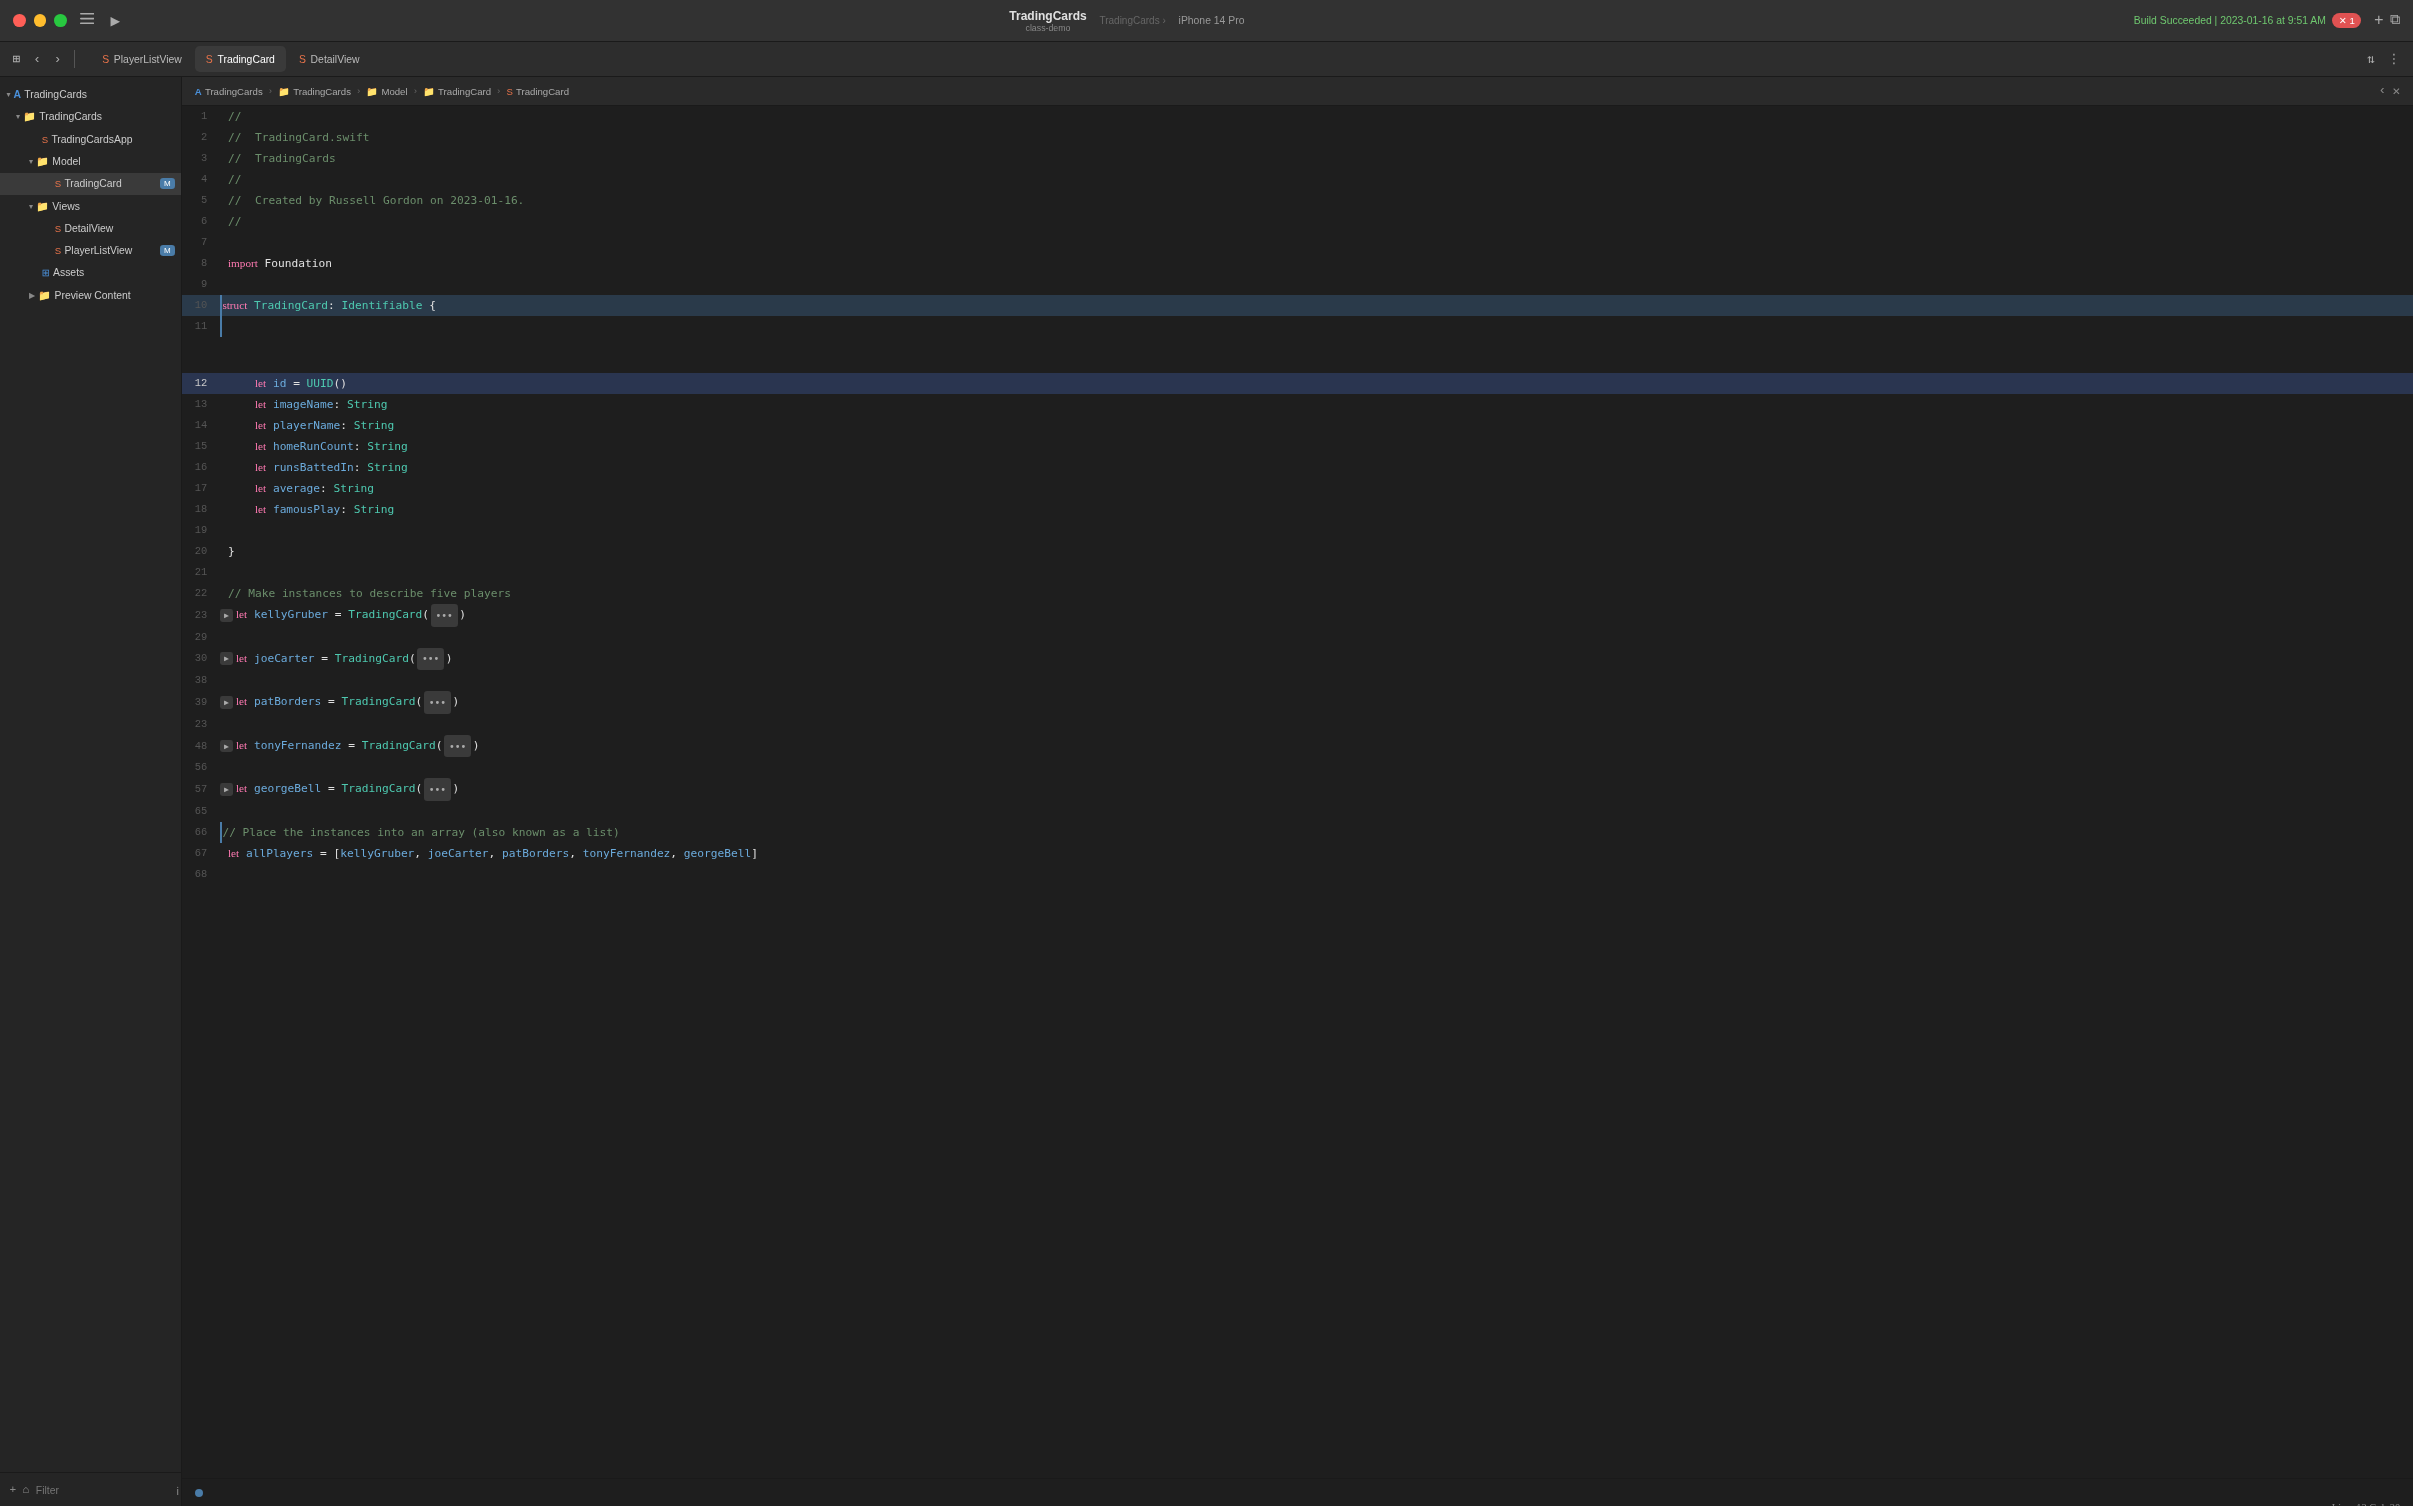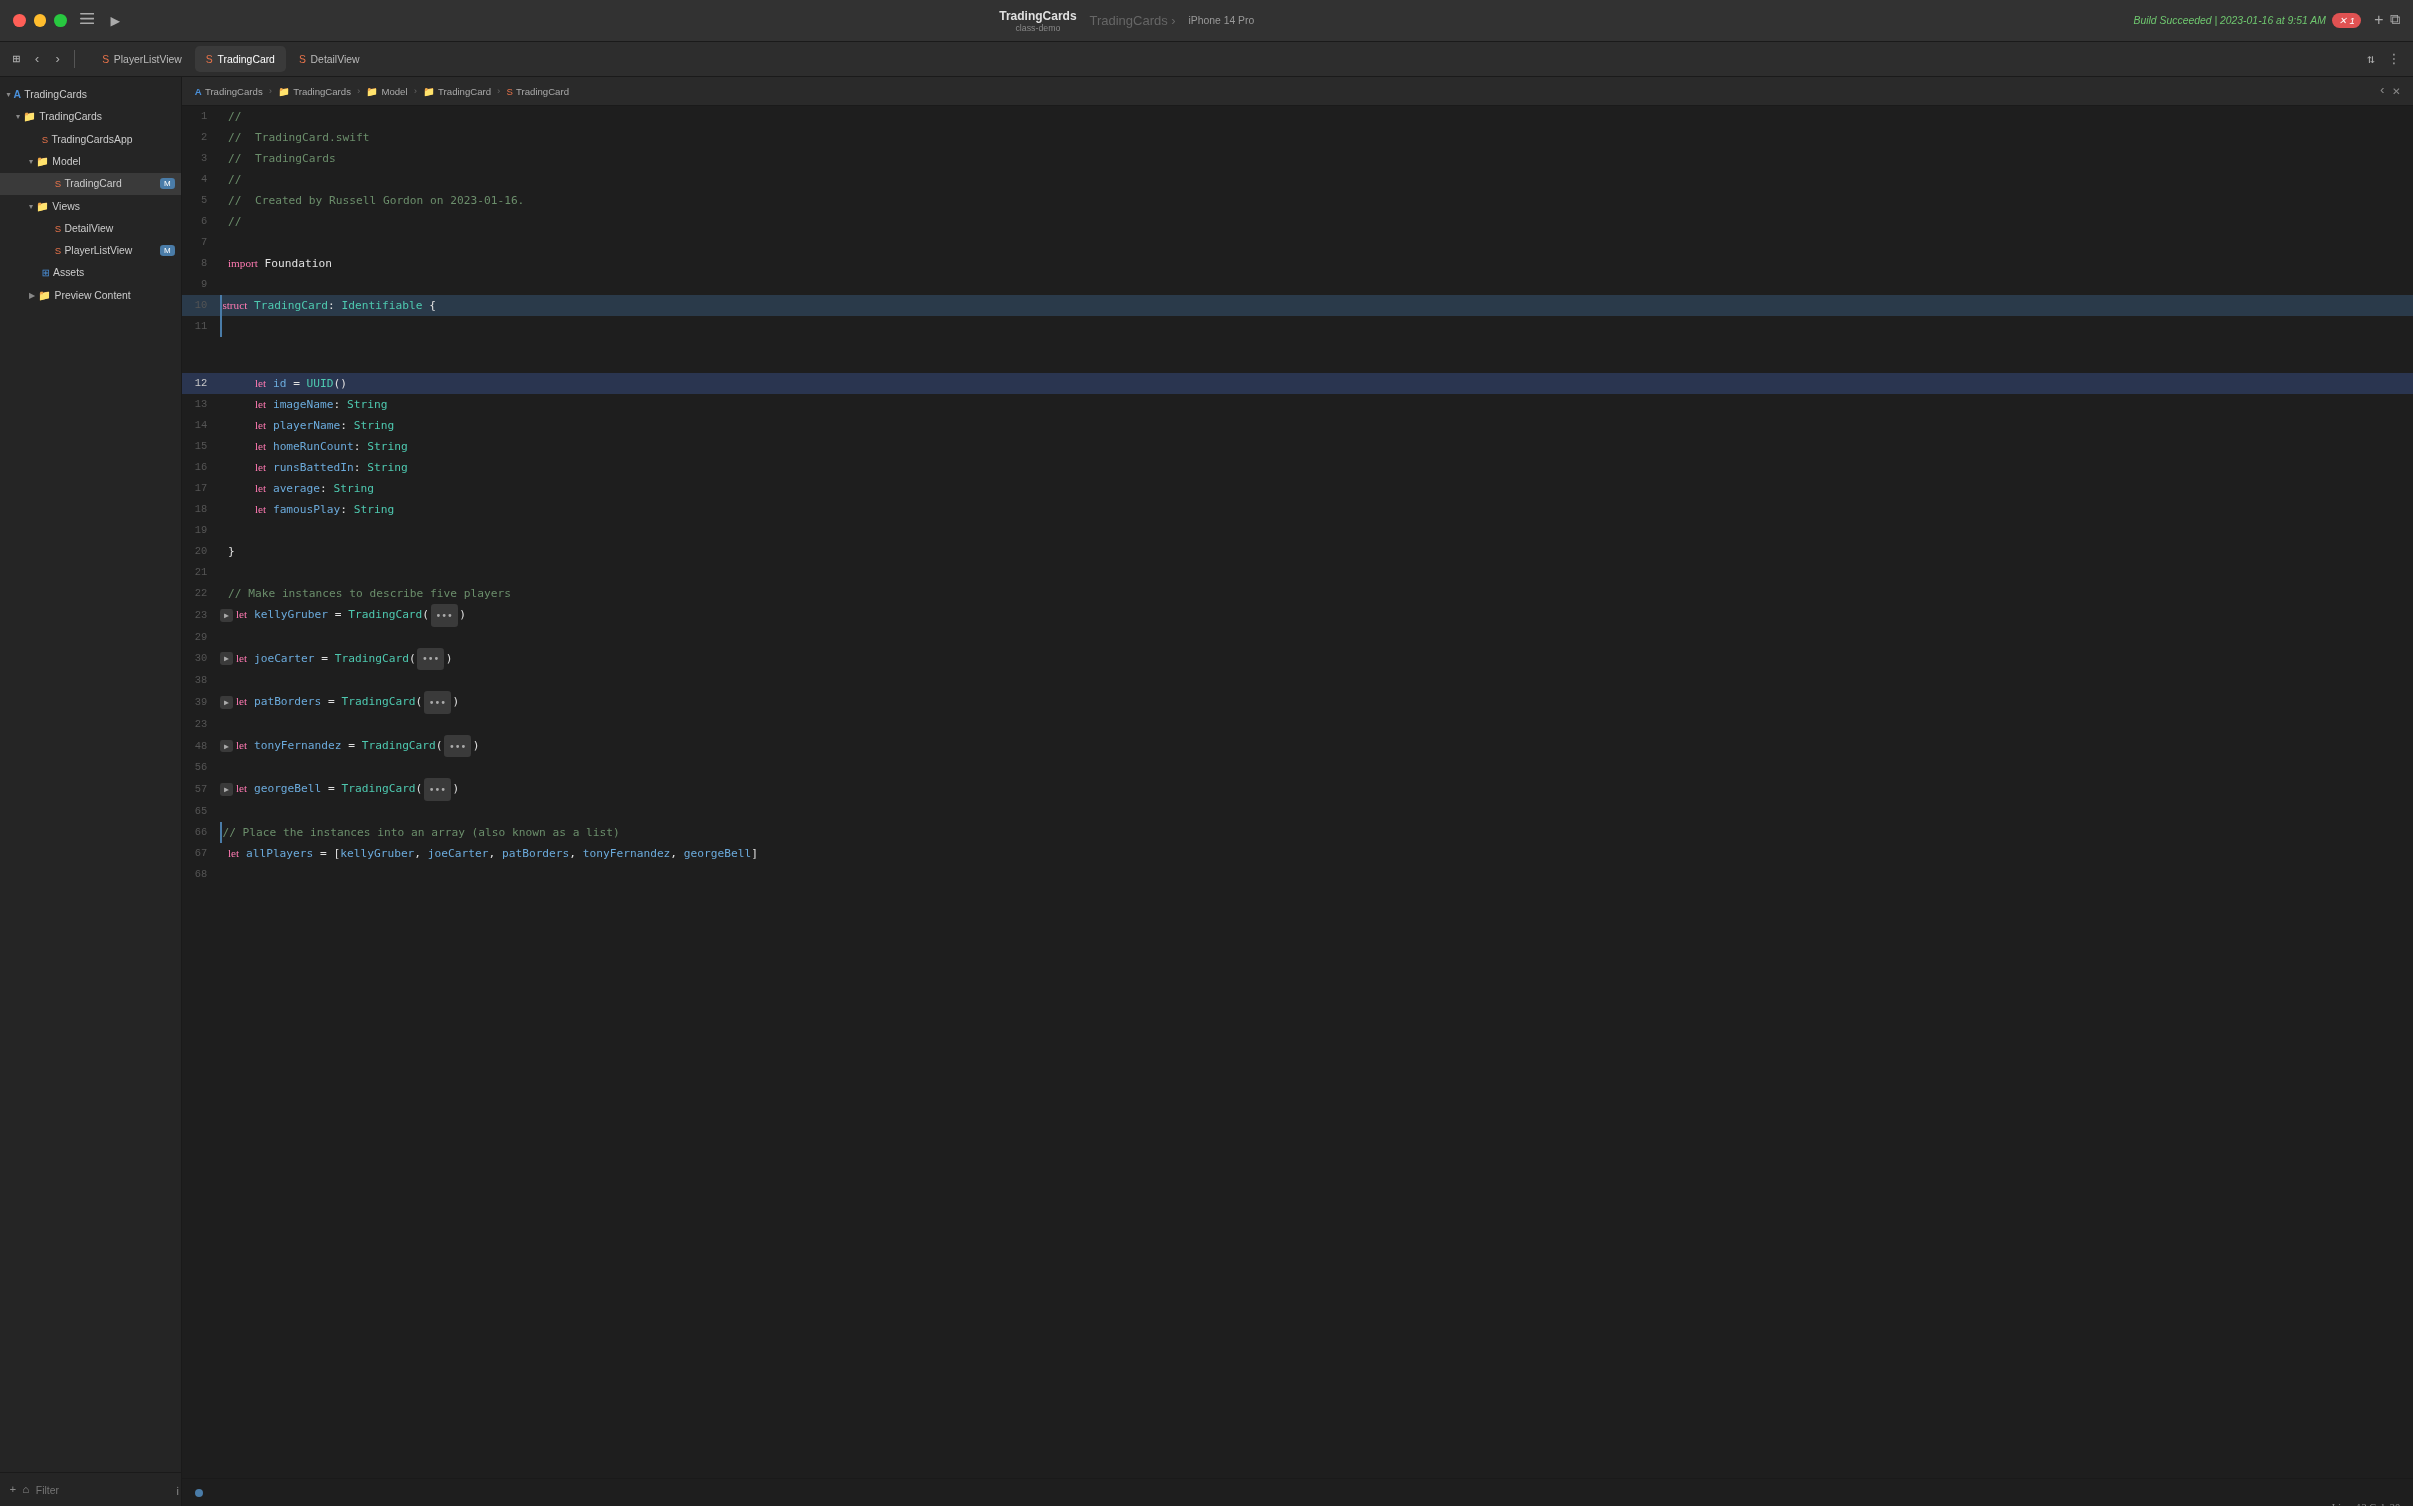--- a/index.html
+++ b/index.html
@@ -62,21 +62,20 @@
     }
 
     .build-status {
       margin-left: auto;
       color: #6fc86f;
       font-size: 10.4px;
       font-family: -apple-system, sans-serif;
       display: flex;
       align-items: center;
       gap: 6.4px;
-      font-style: italic;
     }
     .build-error-badge {
       background: #e05252;
       color: white;
       border-radius: 8px;
       padding: 1.6px 6.4px;
       font-size: 9.6px;
     }
 
     .title-bar-actions {
@@ -366,21 +365,21 @@
     </svg>
   </div>
 
   <div style="margin-left: 16px; color: #aaa; font-size: 16px; cursor: pointer;">▶</div>
 
   <div class="title-bar-center">
     <div class="app-title">
       <span class="app-title-name">TradingCards</span>
       <span class="app-title-sub">class-demo</span>
     </div>
-    <span style="color:#666; font-size:13px; font-family: -apple-system, sans-serif;">TradingCards ›</span>
+    <span style="color:#666; font-size:10px; font-family: -apple-system, sans-serif;">TradingCards ›</span>
     <span style="color:#999; font-size:10.4px; font-family: -apple-system, sans-serif;">iPhone 14 Pro</span>
   </div>
 
   <div class="build-status">
     <span>Build Succeeded | 2023-01-16 at 9:51 AM</span>
     <span class="build-error-badge">✕ 1</span>
   </div>
 
   <div class="title-bar-actions">
     <span style="color:#aaa; font-size:16px; cursor:pointer;">+</span>

